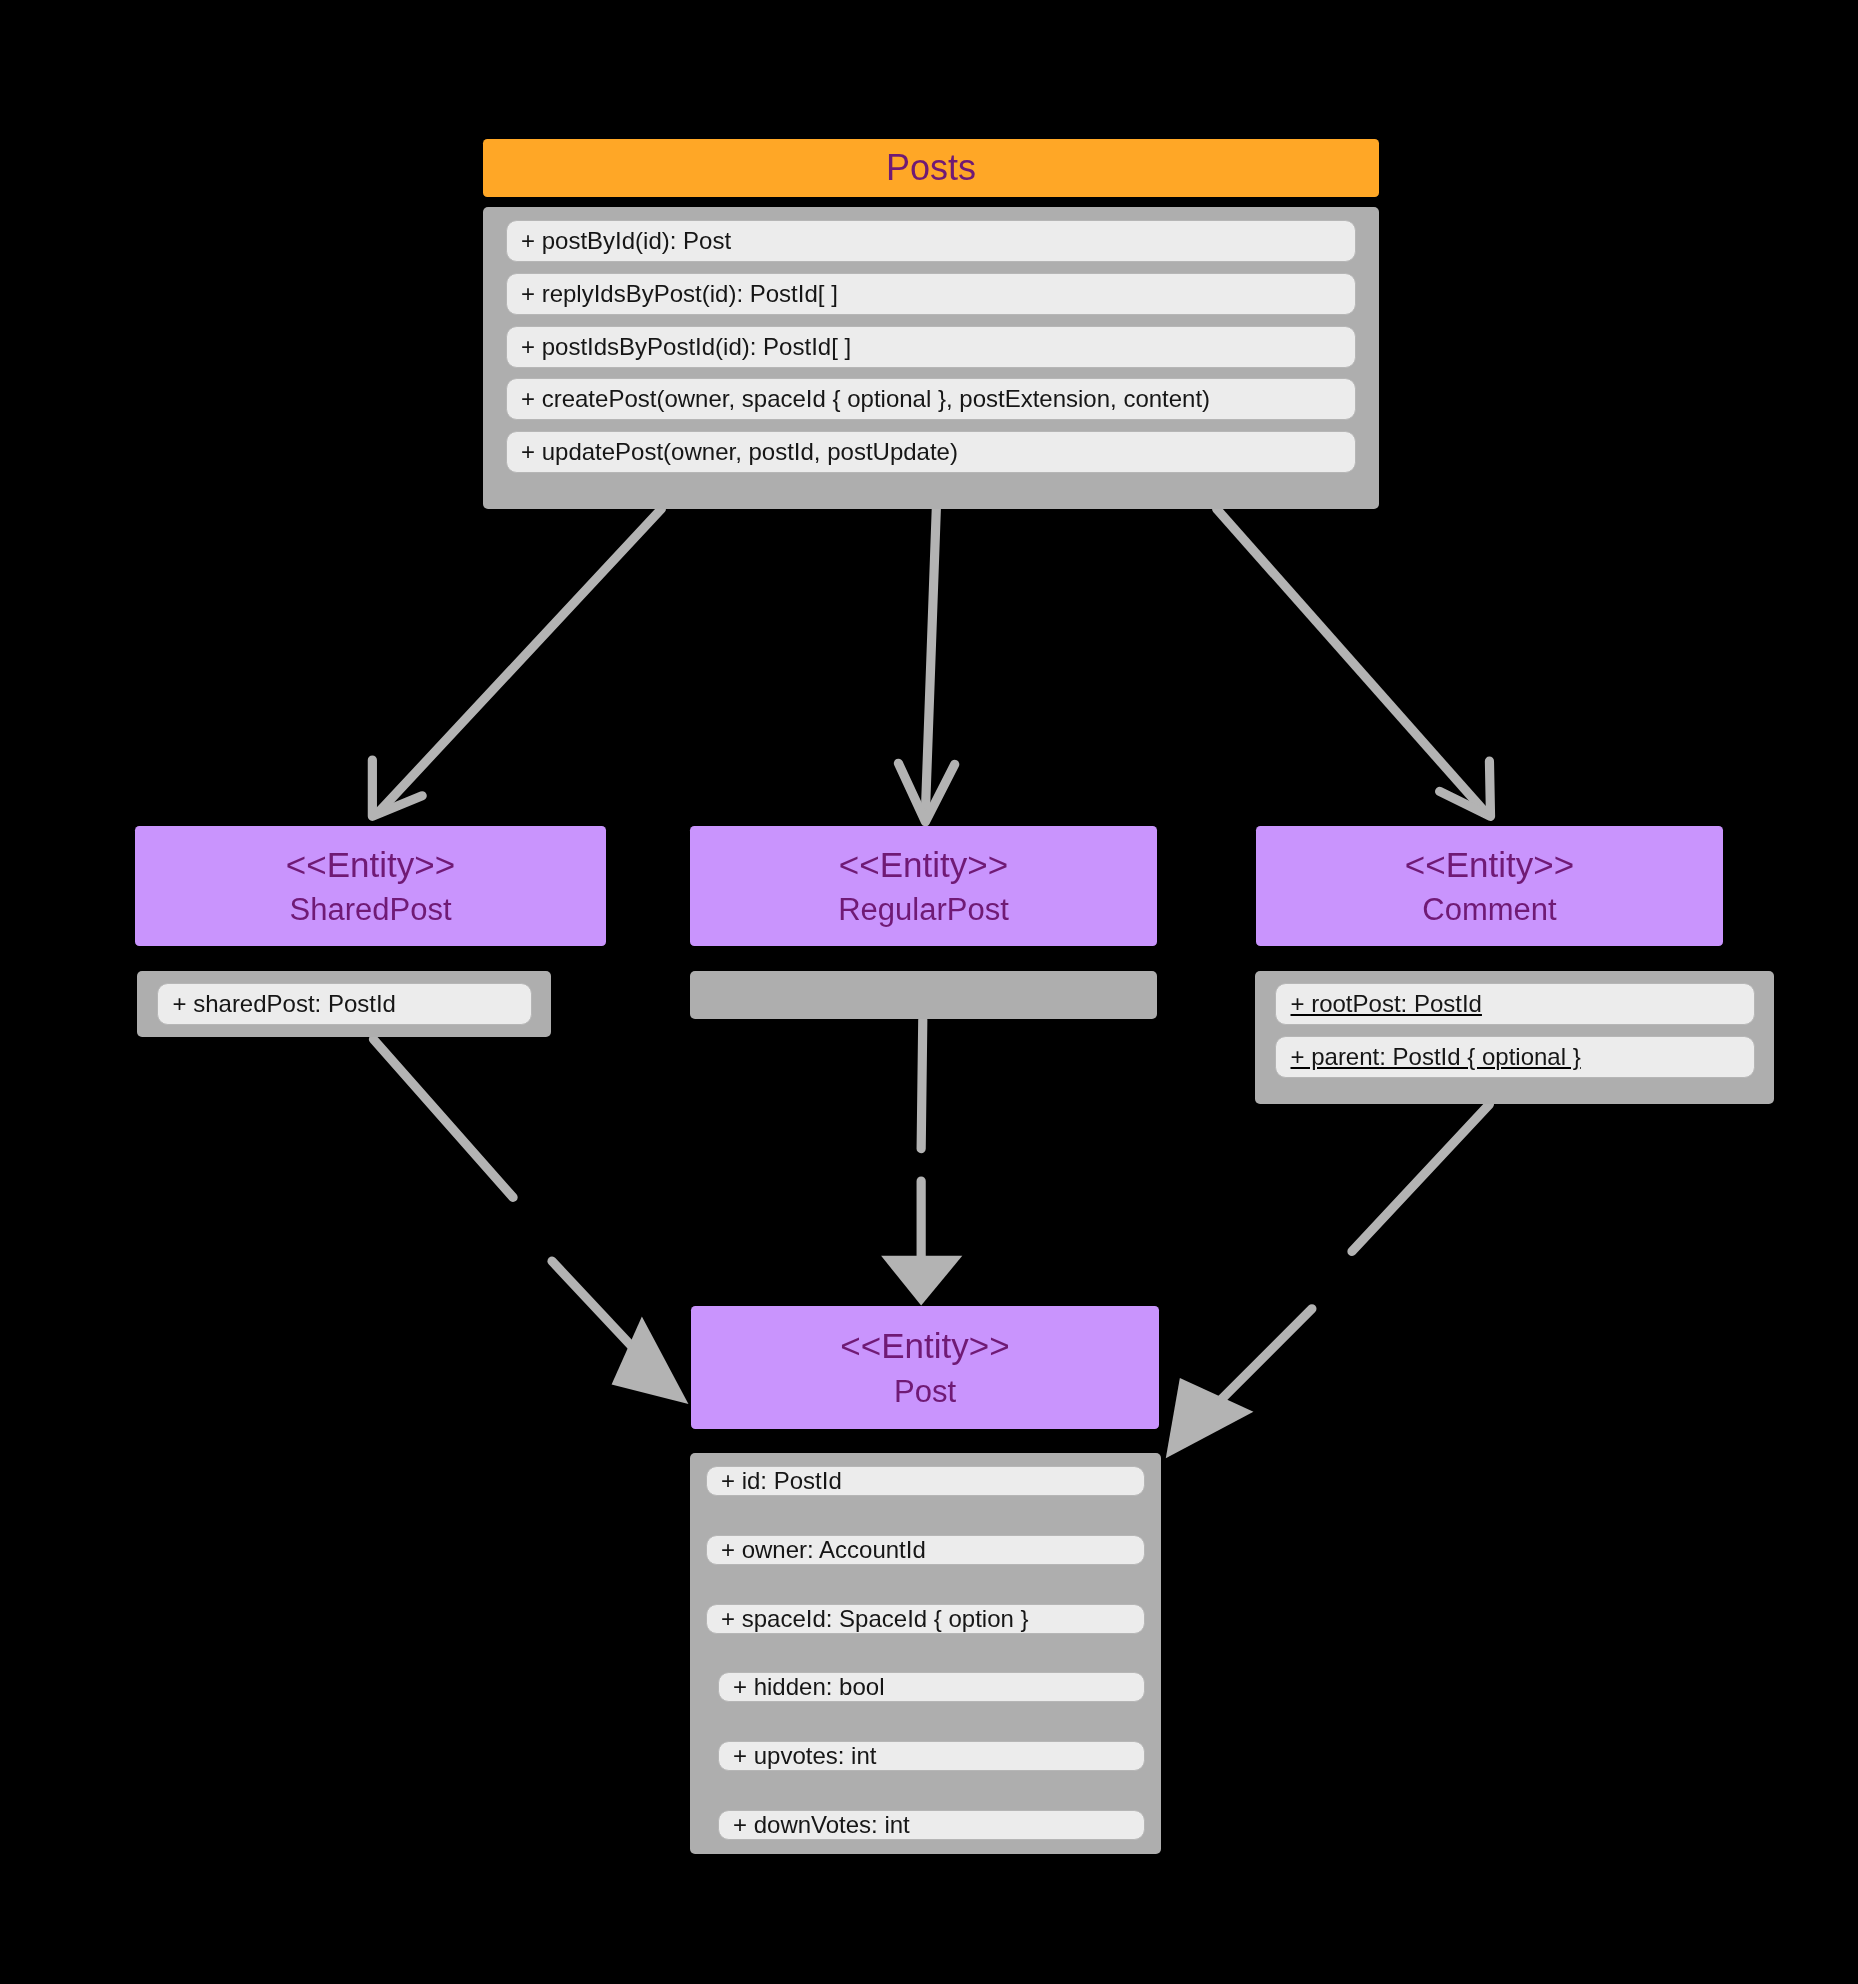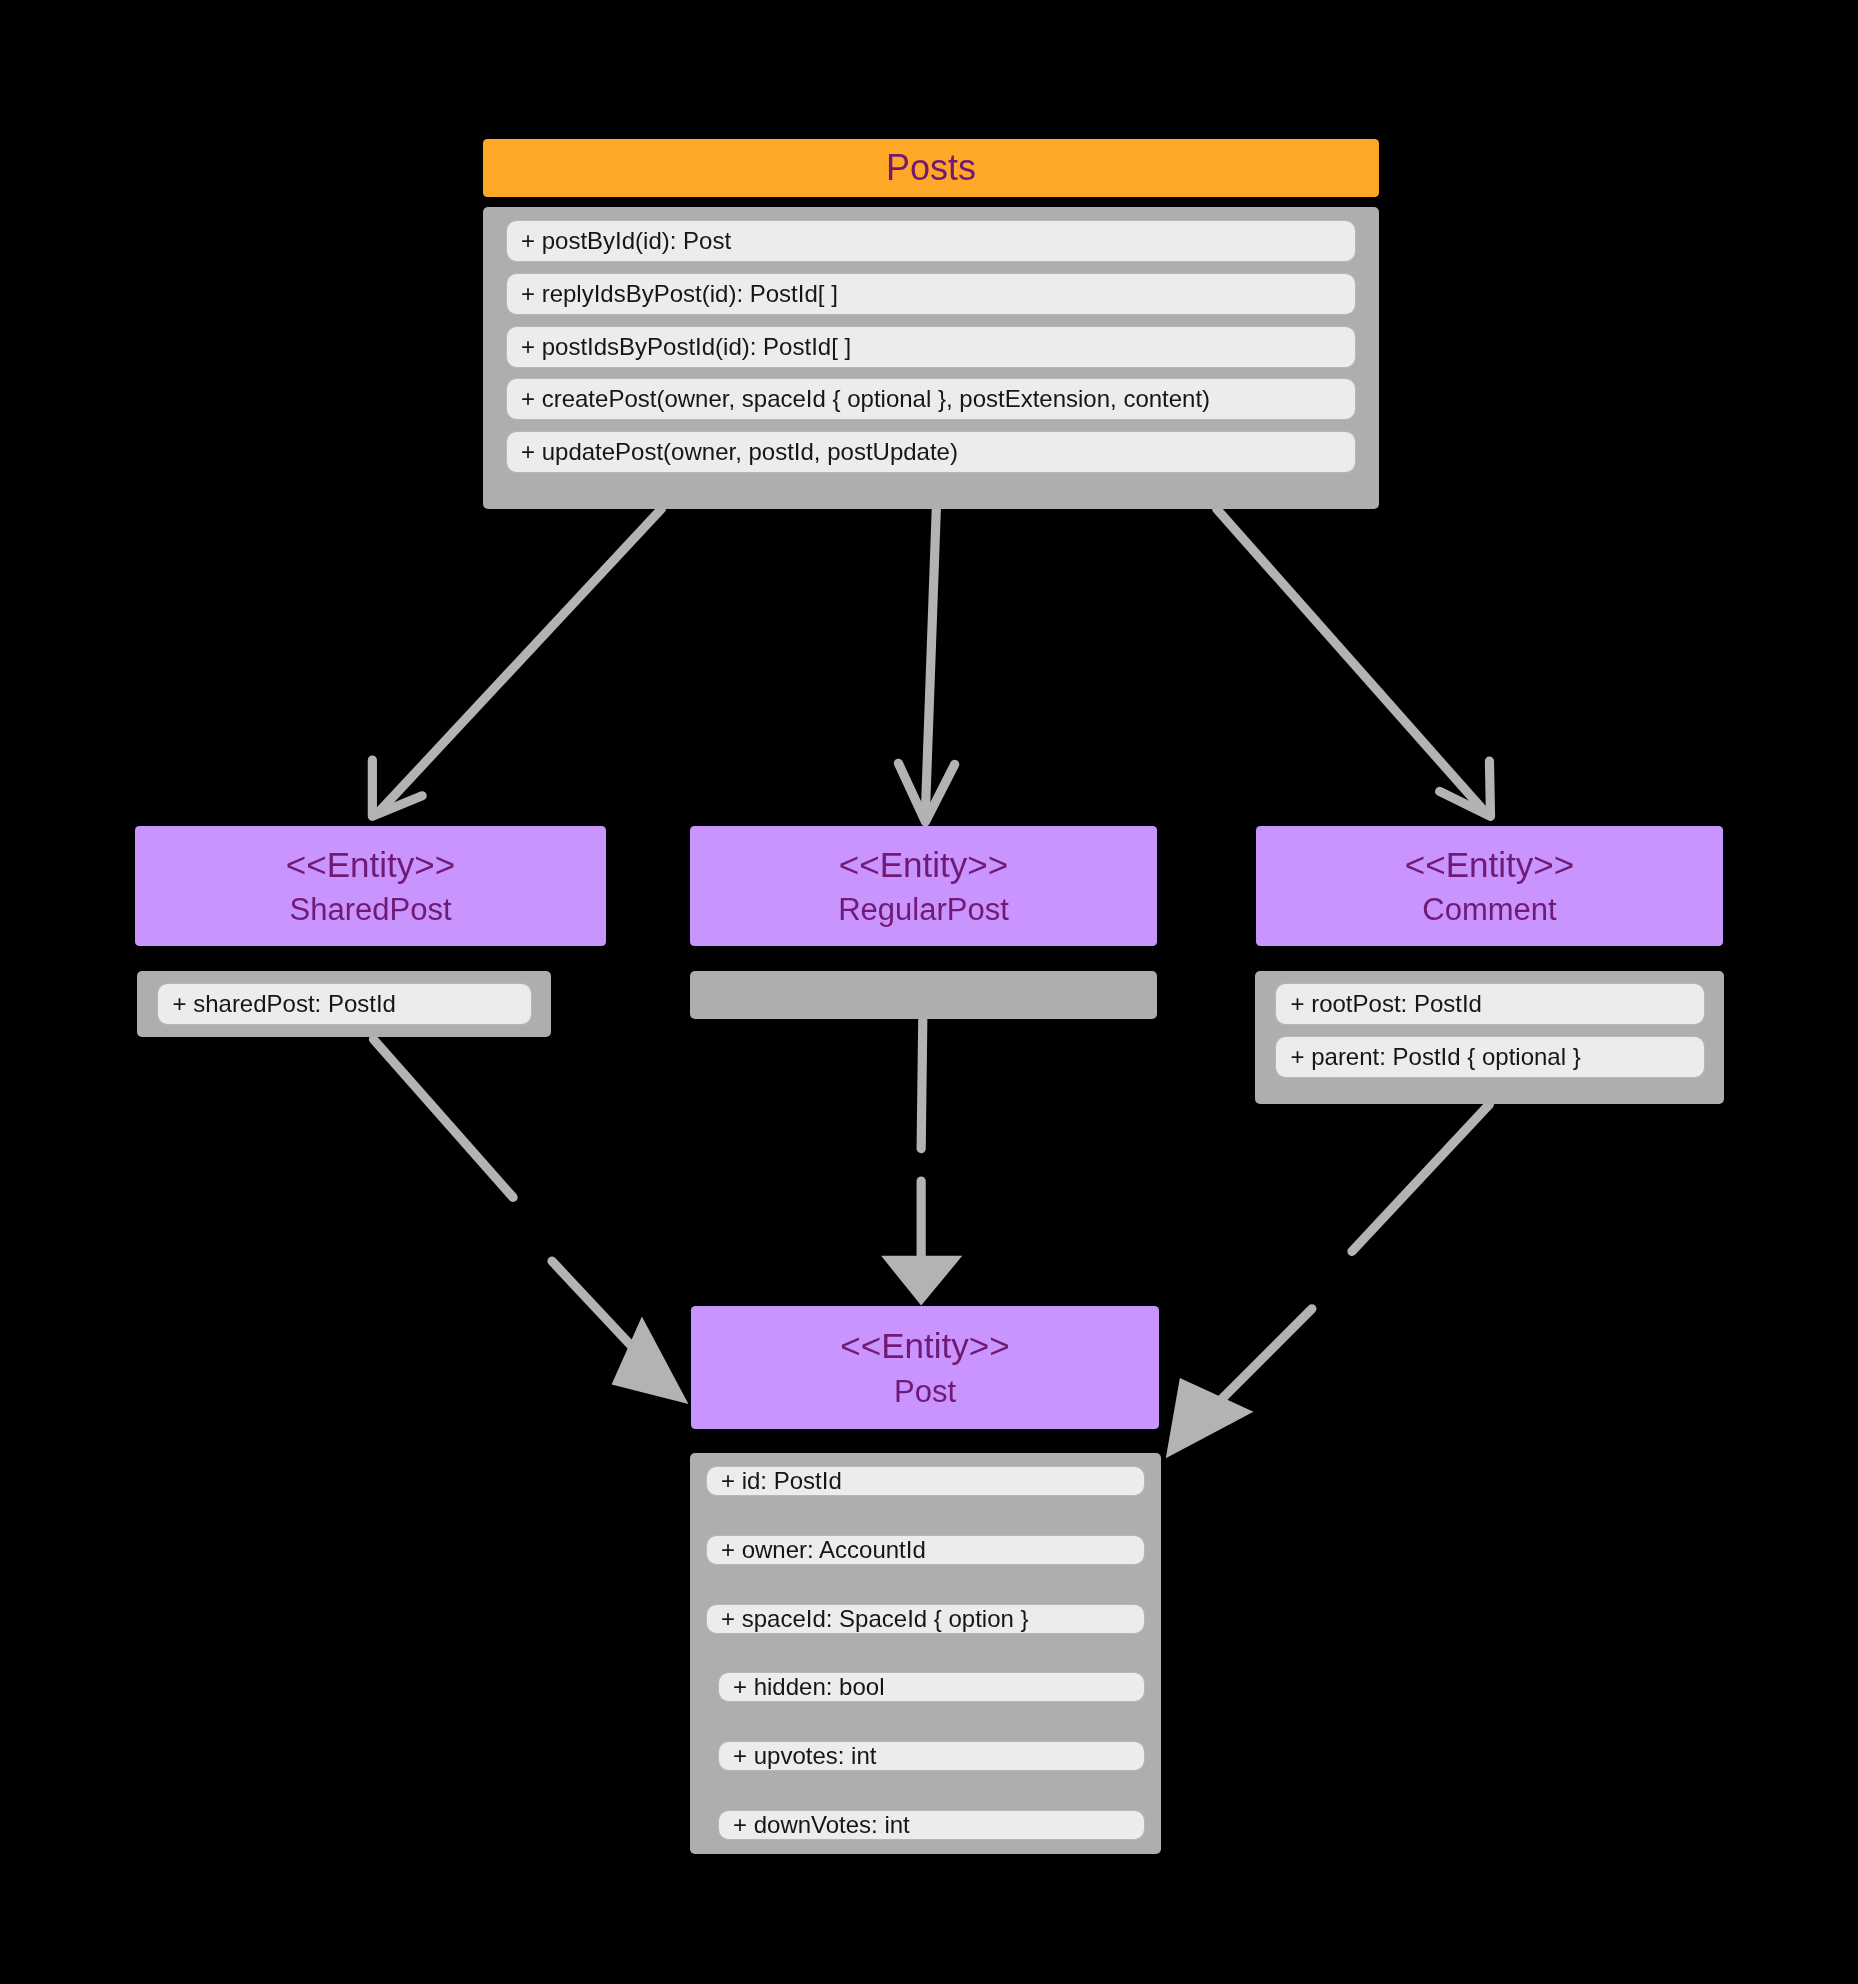--- a/index.html
+++ b/index.html
@@ -82,21 +82,21 @@
   .entity-name   { font-size: 31px; display: block; margin-top: 7.6px; }
 
   #sharedpost-header { left: 135px;  top: 826px; width: 471px; height: 120px; }
   #sharedpost-body   { left: 137px;  top: 971px; width: 414px; height: 66px; padding: 12px 19.5px; }
   #sharedpost-body .member { height: 42px; font-size: 24px; padding: 0 15px; }
 
   #regularpost-header { left: 690px; top: 826px; width: 467px; height: 120px; }
   #regularpost-body   { left: 690px; top: 971px; width: 467px; height: 48px; padding: 0; }
 
   #comment-header { left: 1256px; top: 826px; width: 467px; height: 120px; }
-  #comment-body   { left: 1255px; top: 971px; width: 469px; height: 133px; padding: 12px 19.5px; }
+  #comment-body   { left: 1255px; top: 971px; width: 519px; height: 133px; padding: 12px 19.5px; text-decoration: underline; }
   #comment-body .member { height: 42px; font-size: 24px; padding: 0 15px; margin-bottom: 10.8px; }
   #comment-body .member:last-child { margin-bottom: 0; }
 
   
   #post-header { left: 691px; top: 1306px; width: 468px; height: 123px; }
   #post-body   { left: 690px; top: 1453px; width: 471px; height: 401px; padding: 13px 16px 14px 16px; gap: 29px; }
   #post-body .member {
     height: 42px;
     font-size: 24px;
     padding: 0 14px;

